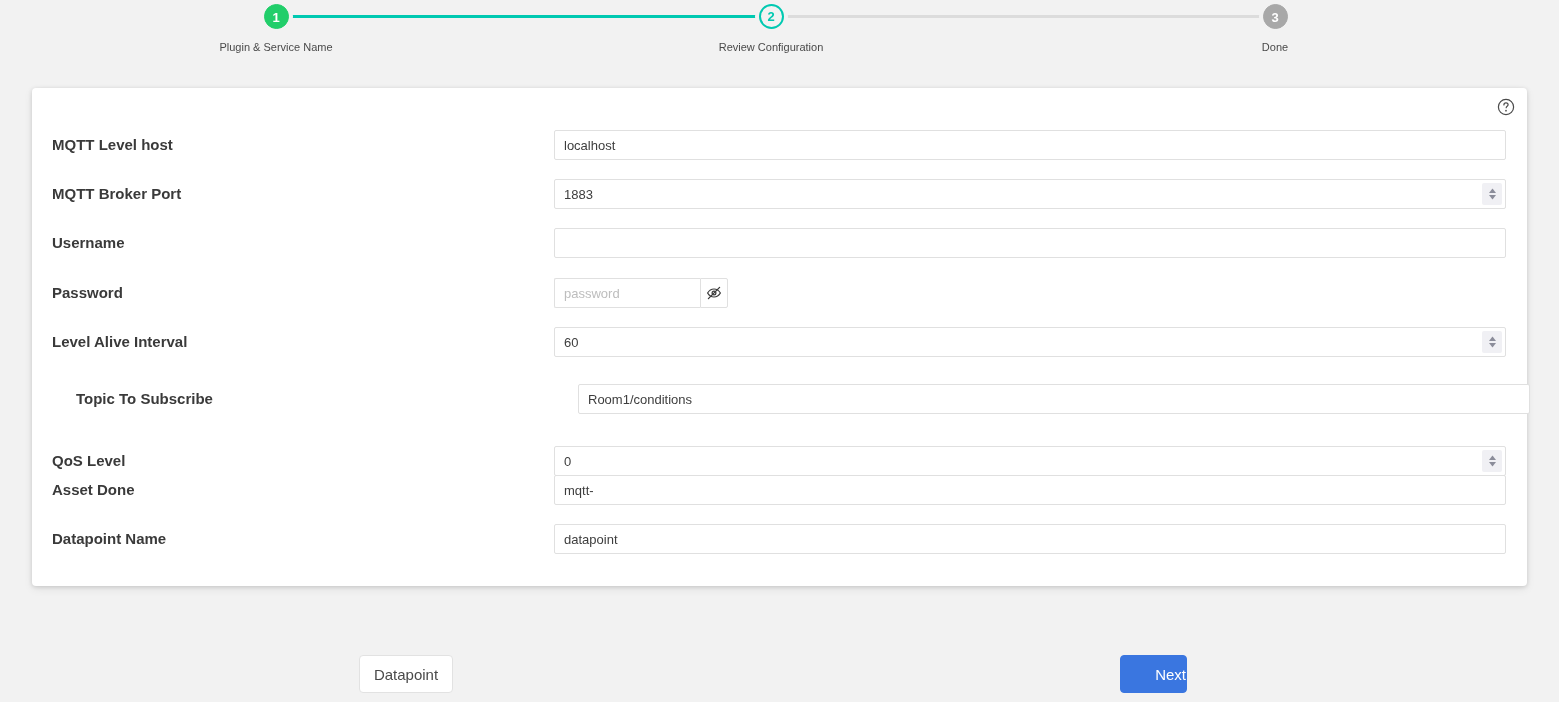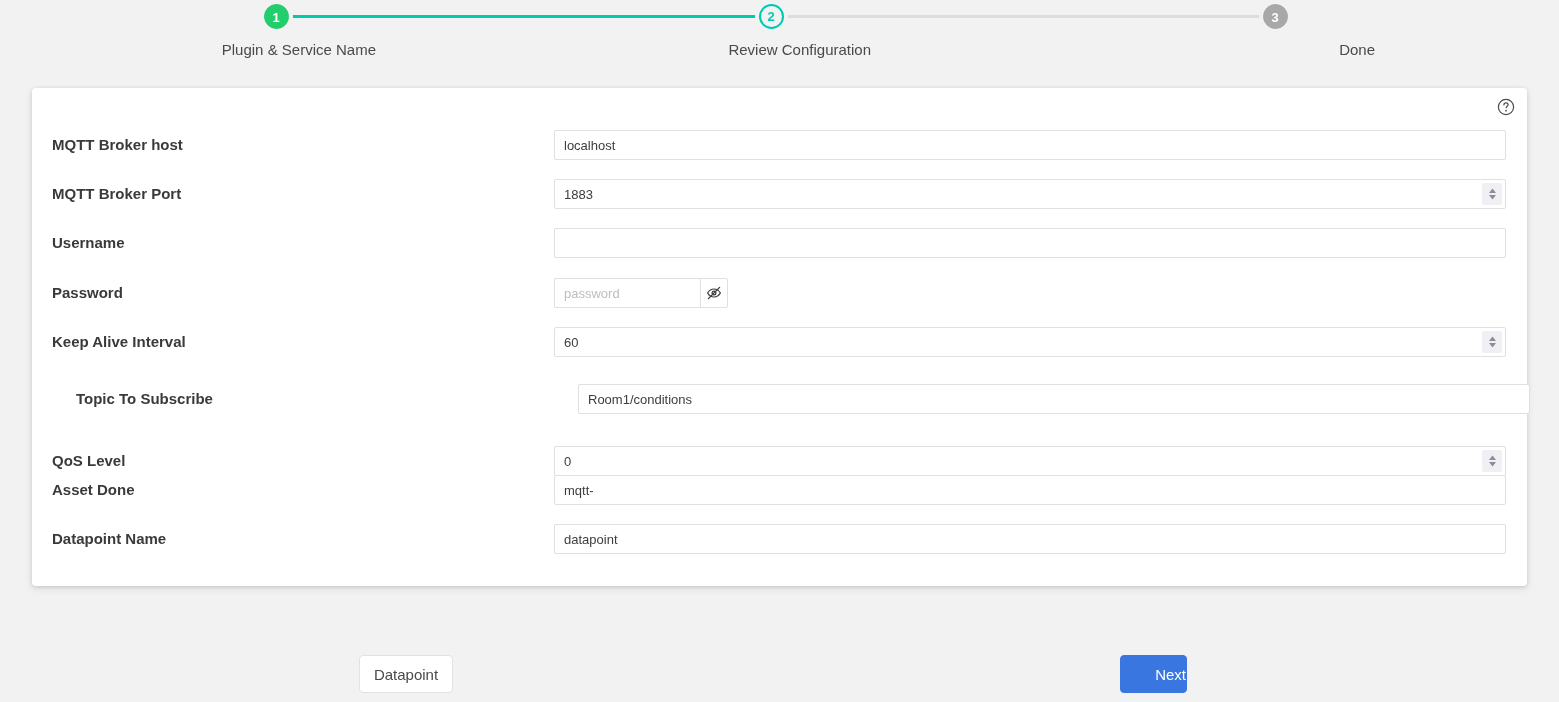--- a/index.html
+++ b/index.html
@@ -64,24 +64,23 @@
     border: 2px solid #00c9b1;
     line-height: 21px;
   }
   .step-circle.pending {
     background: #a8a8a8;
     color: #ffffff;
     border: 1px solid #a8a8a8;
   }
   .step-label {
     margin-top: 12px;
-    font-size: 15px;
+    font-size: 11px;
     color: #4a4a4a;
     white-space: nowrap;
-    text-align: right;
   }
 
   
   .card {
     position: absolute;
     left: 32px;
     top: 88px;
     width: 1495px;
     height: 498px;
     background: #ffffff;
@@ -244,21 +243,21 @@
   <div class="help-icon">
     <svg width="18" height="18" viewBox="0 0 18 18">
       <circle cx="9" cy="9" r="7.6" fill="none" stroke="#4a4a4a" stroke-width="1.2"></circle>
       <path d="M6.9 6.9c0-1.2 1-2 2.1-2 1.2 0 2.1.8 2.1 1.9 0 1.4-1.9 1.5-1.9 2.9" fill="none" stroke="#4a4a4a" stroke-width="1.2" stroke-linecap="round"></path>
       <circle cx="9" cy="12.7" r="0.85" fill="#4a4a4a"></circle>
     </svg>
   </div>
 
   <div class="form">
       <div class="row" style="top: 42px;">
-        <div class="row-label">MQTT Broker host</div>
+        <div class="row-label">MQTT Level host</div>
         <div class="row-control"><input type="text" class="input" placeholder="" value="localhost" style=""></div>
       </div>
       <div class="row" style="top: 91px;">
         <div class="row-label">MQTT Broker Port</div>
         <div class="row-control">
           <div class="spin-wrap"><input type="text" class="input" placeholder="" value="1883" style=""><div class="spinner">
               <svg width="11" height="16" viewBox="0 0 11 16">
                 <path d="M5.5 2.5 L9 7 L2 7 Z" fill="#8b8d9a"></path>
                 <path d="M5.5 13.5 L2 9 L9 9 Z" fill="#8b8d9a"></path>
               </svg>
@@ -278,21 +277,21 @@
               <svg width="16" height="16" viewBox="0 0 16 16">
                 <path d="M1.6 8S4 4 8 4s6.4 4 6.4 4-2.4 4-6.4 4S1.6 8 1.6 8z" fill="none" stroke="#3a3a3a" stroke-width="1.2"></path>
                 <circle cx="8" cy="8" r="1.9" fill="none" stroke="#3a3a3a" stroke-width="1.2"></circle>
                 <path d="M2.4 13.6 L13.6 2.4" stroke="#3a3a3a" stroke-width="1.3" stroke-linecap="round"></path>
               </svg>
             </button>
           </div>
         </div>
       </div>
       <div class="row" style="top: 239px;">
-        <div class="row-label">Keep Alive Interval</div>
+        <div class="row-label">Level Alive Interval</div>
         <div class="row-control">
           <div class="spin-wrap"><input type="text" class="input" placeholder="" value="60" style=""><div class="spinner">
               <svg width="11" height="16" viewBox="0 0 11 16">
                 <path d="M5.5 2.5 L9 7 L2 7 Z" fill="#8b8d9a"></path>
                 <path d="M5.5 13.5 L2 9 L9 9 Z" fill="#8b8d9a"></path>
               </svg>
             </div></div>
         </div>
       </div>
       <div class="row" style="top: 296px; margin-left: 24px;">

